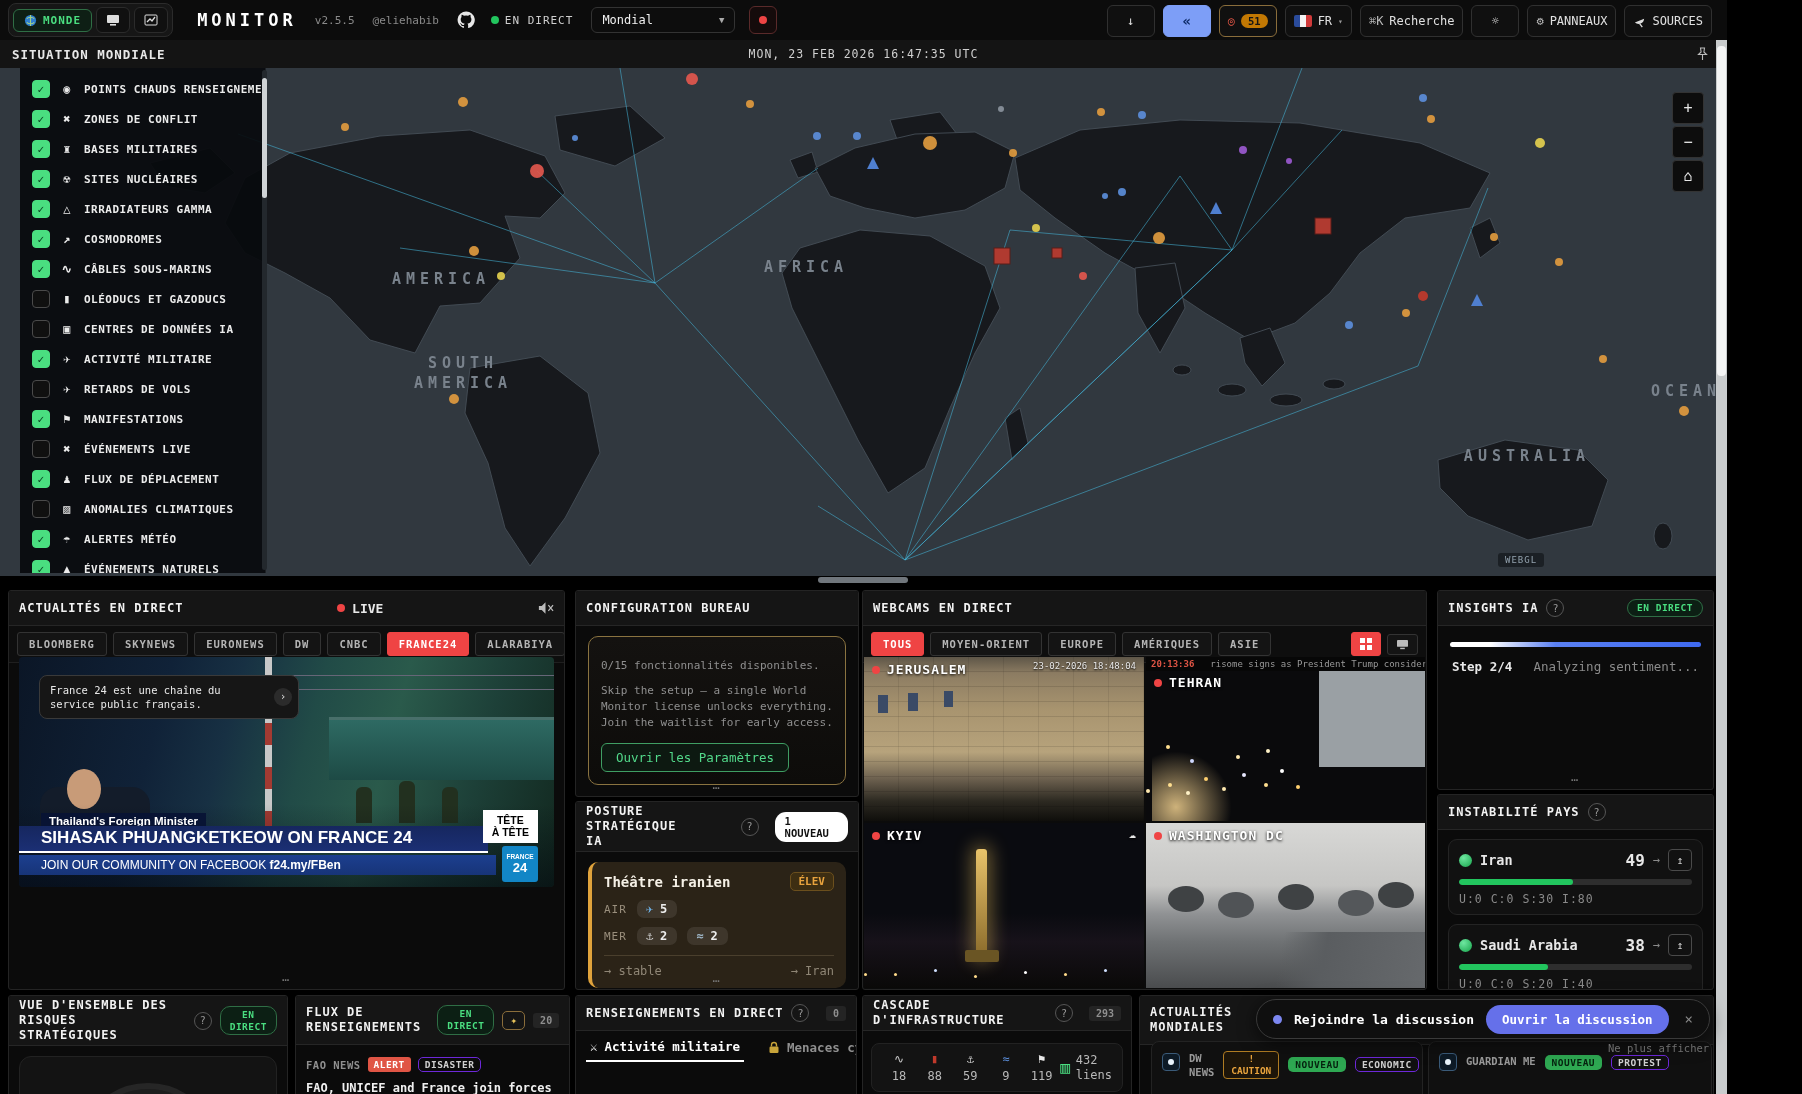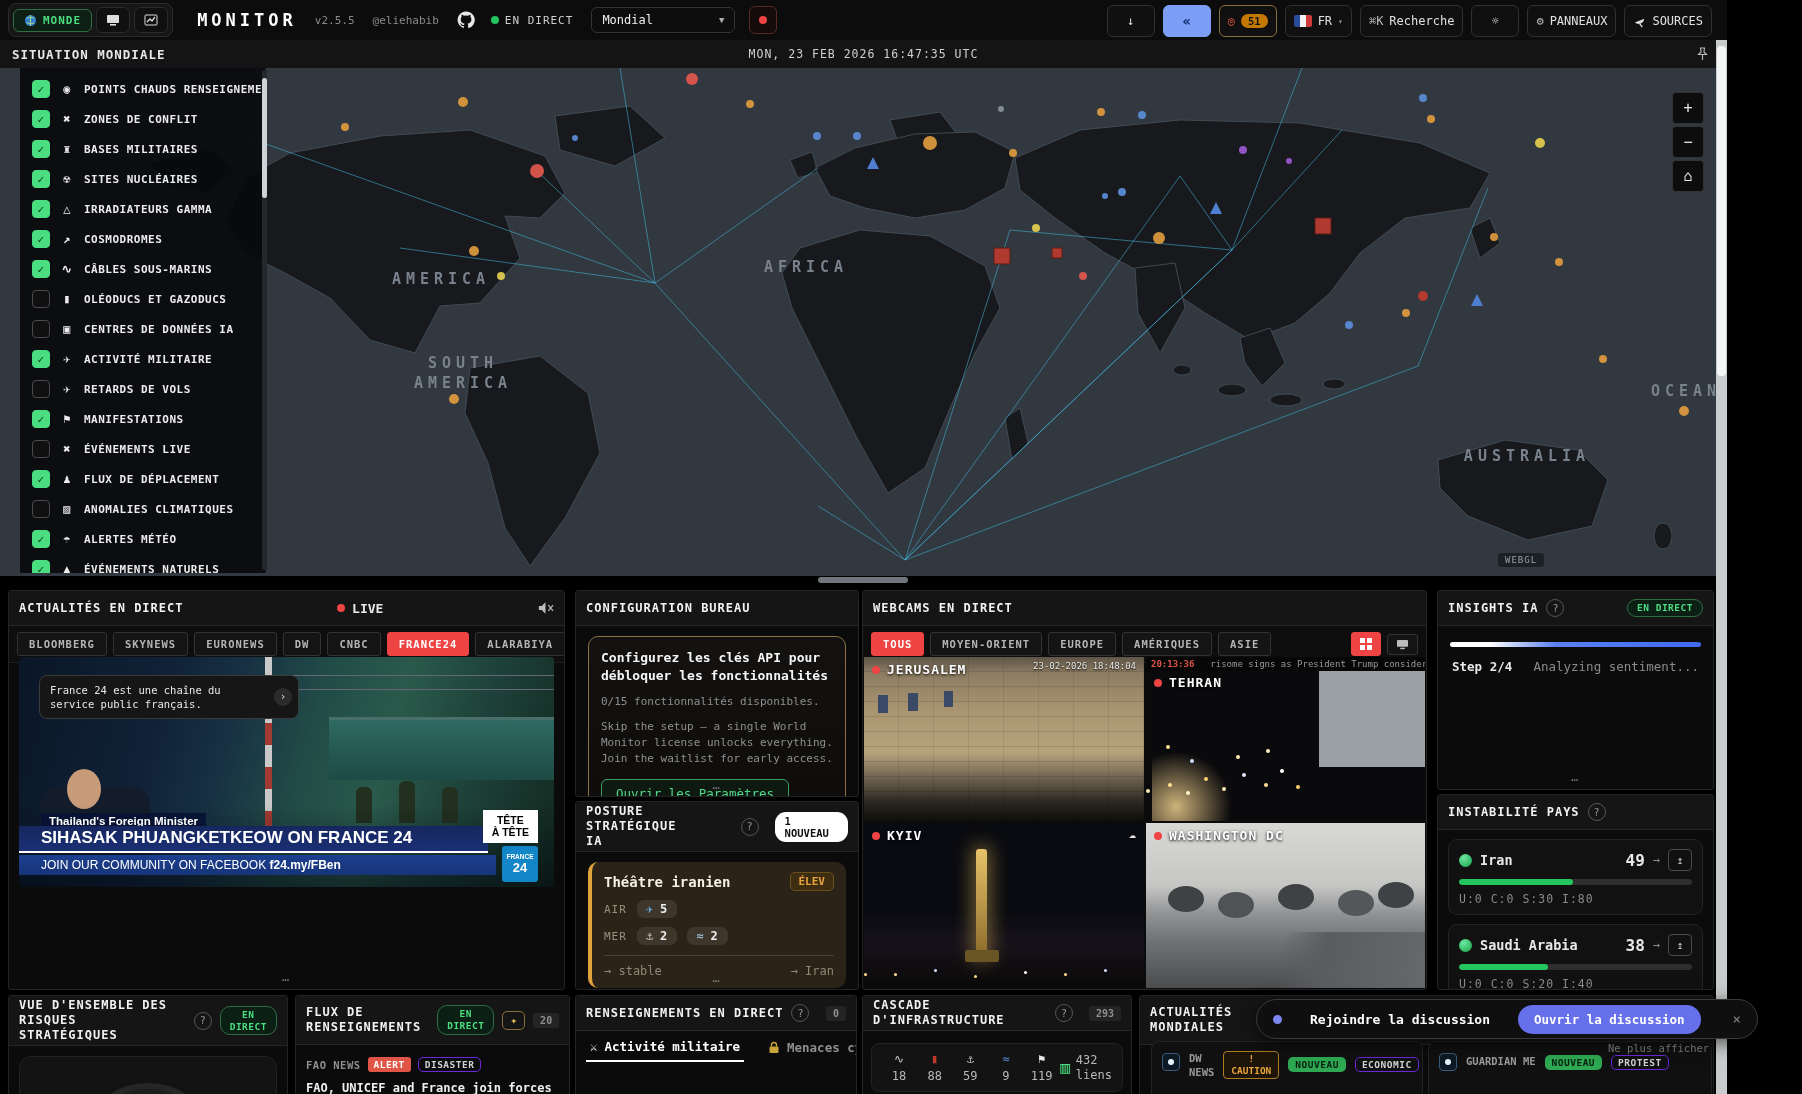--- a/index.html
+++ b/index.html
@@ -111,21 +111,21 @@
   .b-out{border:1px solid #6d28d9;color:#d0d0d0;font-size:9.5px;font-weight:bold;padding:1px 6px;border-radius:5px;letter-spacing:.5px;}
   .b-new{background:#2ea852;color:#06220f;font-size:9.5px;font-weight:bold;padding:2px 7px;border-radius:5px;letter-spacing:.5px;}
   .b-caution{border:1px solid #b07c22;color:#e8a33d;background:#1d1509;font-size:9.5px;font-weight:bold;padding:1px 7px;border-radius:4px;text-align:center;line-height:1.25;white-space:pre-line;}
   .intab{display:flex;align-items:center;gap:7px;font-size:12.5px;font-weight:bold;padding:8px 4px 6px;color:#8f8f8f;white-space:nowrap;}
   .intab.active{color:#fff;border-bottom:2px solid #fff;}
   .stat{display:flex;flex-direction:column;align-items:center;gap:3px;font-size:12px;color:#b9b9b9;min-width:34px;}
   .newsitem{position:absolute;top:45px;height:60px;background:#101010;border:1px solid #232323;border-radius:8px;display:flex;align-items:flex-start;gap:9px;padding:9px 10px;}
   .dotcb{width:16px;height:16px;border-radius:4px;border:1px solid #3a5a78;background:#0d1a26;display:flex;align-items:center;justify-content:center;flex:none;margin-top:2px;}
   .dotcb i{width:6px;height:6px;border-radius:50%;background:#e8f2fa;}
   
-  #chat{position:absolute;left:1256px;top:999px;height:38px;background:#0f0f0f;border:1px solid #3a3a3a;border-radius:20px;display:flex;align-items:center;gap:28px;padding:0 12px 0 16px;z-index:9;box-shadow:0 4px 18px rgba(0,0,0,.6);}
+  #chat{position:absolute;left:1256px;top:999px;height:38px;background:#0f0f0f;border:1px solid #3a3a3a;border-radius:20px;display:flex;align-items:center;gap:12px;padding:0 12px 0 16px;z-index:9;box-shadow:0 4px 18px rgba(0,0,0,.6);}
   .chat-dot{width:9px;height:9px;border-radius:50%;background:#7c87f0;}
   .chat-label{font-weight:bold;font-size:13px;color:#fff;white-space:nowrap;}
   .chat-btn{background:#6570ea;color:#fff;font-weight:bold;font-size:12.5px;border-radius:16px;padding:7px 16px;white-space:nowrap;}
   .chat-x{color:#8a8a8a;font-size:14px;padding:0 4px;}
   #dismiss{position:absolute;left:1608px;top:1042px;color:#6f6f6f;font-size:10.5px;z-index:9;}
   
   #pg-scroll{position:absolute;left:1716px;top:40px;width:11px;height:1054px;background:#c9cccd;}
   #pg-thumb{position:absolute;left:1px;top:6px;width:9px;height:330px;background:#f4f5f5;border-radius:4px;}
   svg{display:block;}
 </style>
@@ -472,21 +472,20 @@
         </div>
     </div>
     <div class="dots" style="bottom:4px">⋯</div>
   </div>
 
   <div class="panel" style="left:575px;top:590px;width:282px;height:205px">
     <div class="ph">
         <span class="ph-title">CONFIGURATION BUREAU</span>
       </div>
     <div class="cfg-card">
-      <div class="cfg-h">Configurez les clés API pour débloquer les fonctionnalités</div>
       <div class="cfg-p">0/15 fonctionnalités disponibles.</div>
       <div class="cfg-p">Skip the setup — a single World Monitor license unlocks everything. Join the waitlist for early access.</div>
       <span class="cfg-btn">Ouvrir les Paramètres</span>
     </div>
     <div class="dots" style="bottom:3px">⋯</div>
   </div>
 
   <div class="panel" style="left:575px;top:801px;width:282px;height:187px">
     <div class="ph" style="min-height:44px">
       <span class="ph-title">POSTURE STRATÉGIQUE

